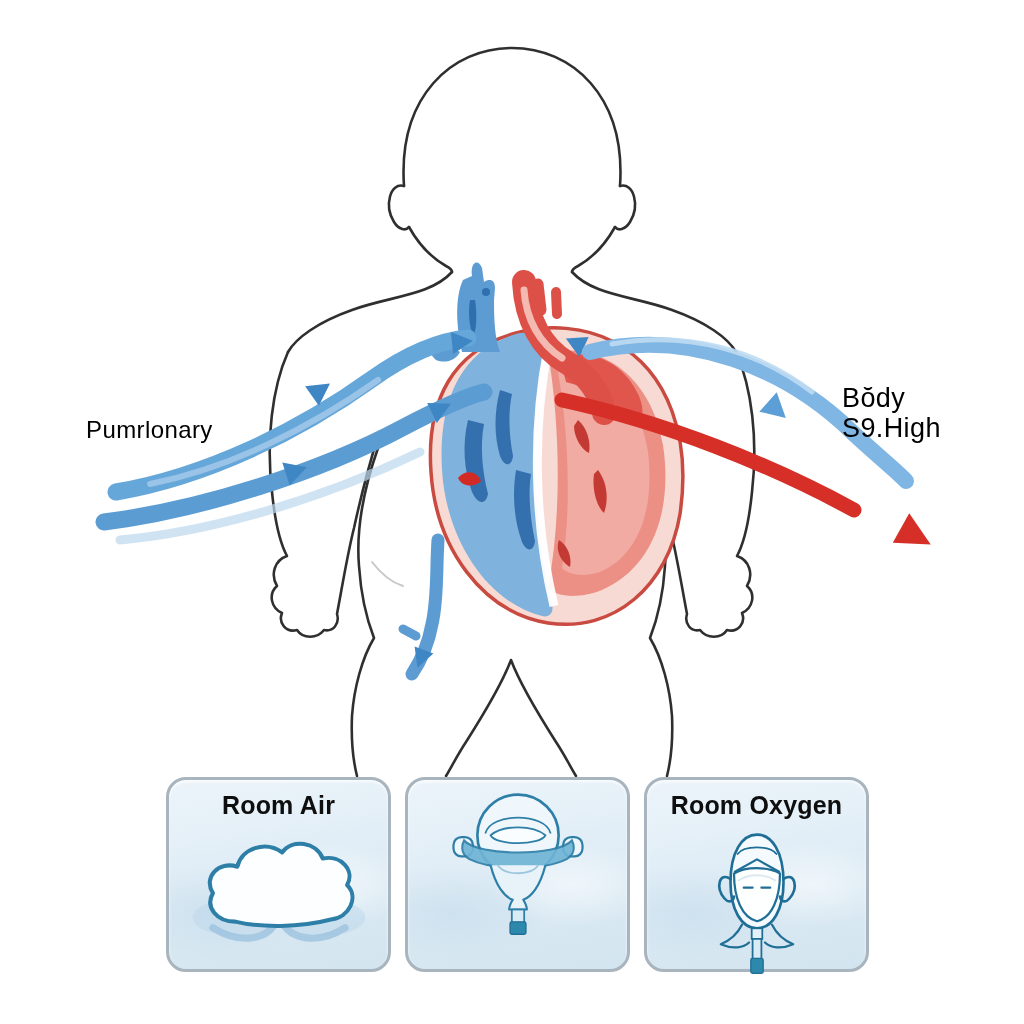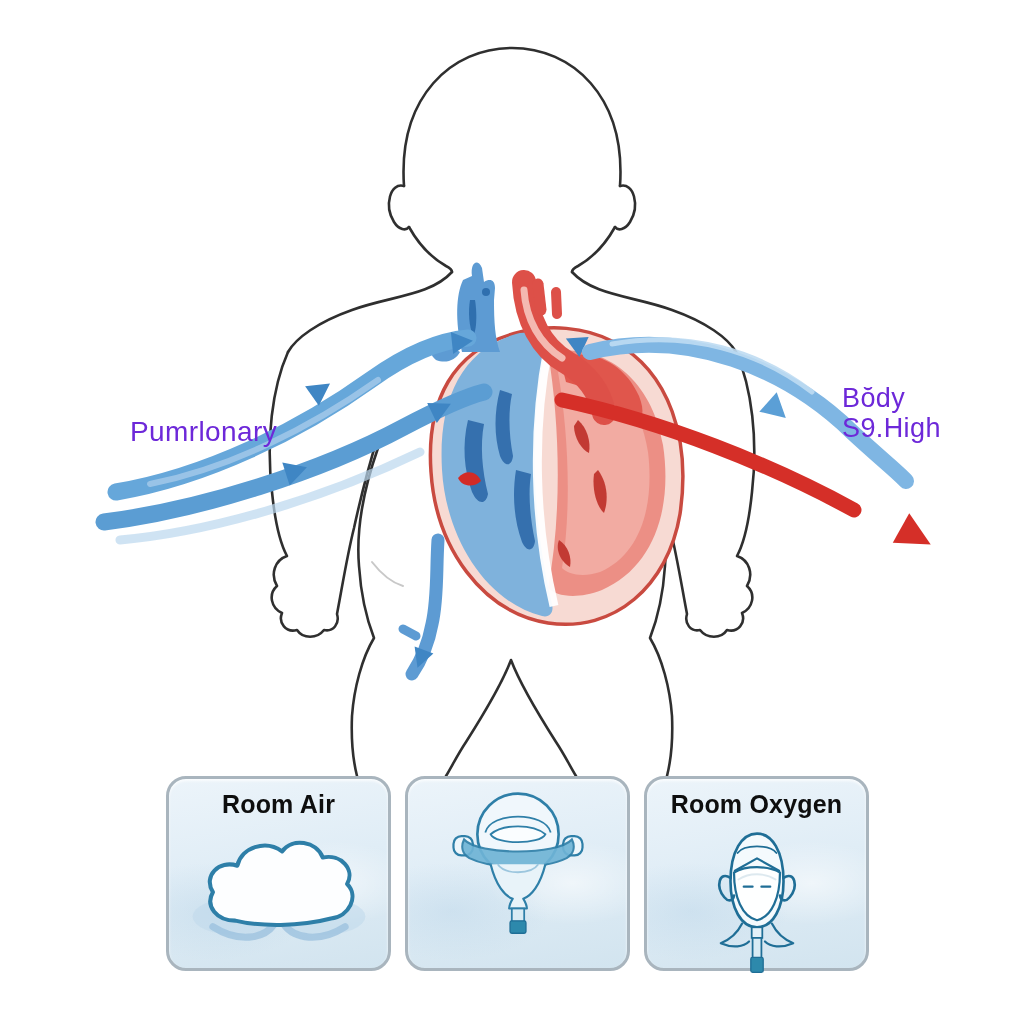--- a/index.html
+++ b/index.html
@@ -2,29 +2,29 @@
 <html><head>
 <meta charset="utf-8">
 <style>
   html,body{margin:0;padding:0;background:#ffffff;}
   .stage{
     position:relative;width:1024px;height:1024px;background:#ffffff;
     font-family:"Liberation Sans",sans-serif;overflow:hidden;
   }
   .figure{position:absolute;left:0;top:0;}
   .flow-label{
-    position:absolute;color:#6d28d9;font-weight:400;
+    position:absolute;color:#000000;font-weight:400;
     letter-spacing:.4px;white-space:nowrap;
   }
-  .label-left{left:86px;top:416px;font-size:28px;margin-left:44px;}
+  .label-left{left:86px;top:416px;font-size:24px;}
   .label-right{left:842px;top:383px;font-size:27px;line-height:30px;}
   .label-right span{display:block;}
   .panels{
     position:absolute;left:166px;top:776px;width:705px;height:196px;
-    display:flex;gap:14px;
+    display:flex;gap:14px;align-items:center;
   }
   .panel{
     width:225px;height:195px;box-sizing:border-box;
     border:3px solid #a9b5be;border-radius:20px;
     background:
       radial-gradient(120px 60px at 75% 55%, rgba(255,255,255,.55), rgba(255,255,255,0) 70%),
       radial-gradient(140px 70px at 20% 70%, rgba(173,205,228,.30), rgba(173,205,228,0) 70%),
       linear-gradient(170deg,#ecf4fa 0%,#e0edf6 45%,#d2e4ef 100%);
     box-shadow:inset 0 2px 3px rgba(255,255,255,.8);
     text-align:center;

